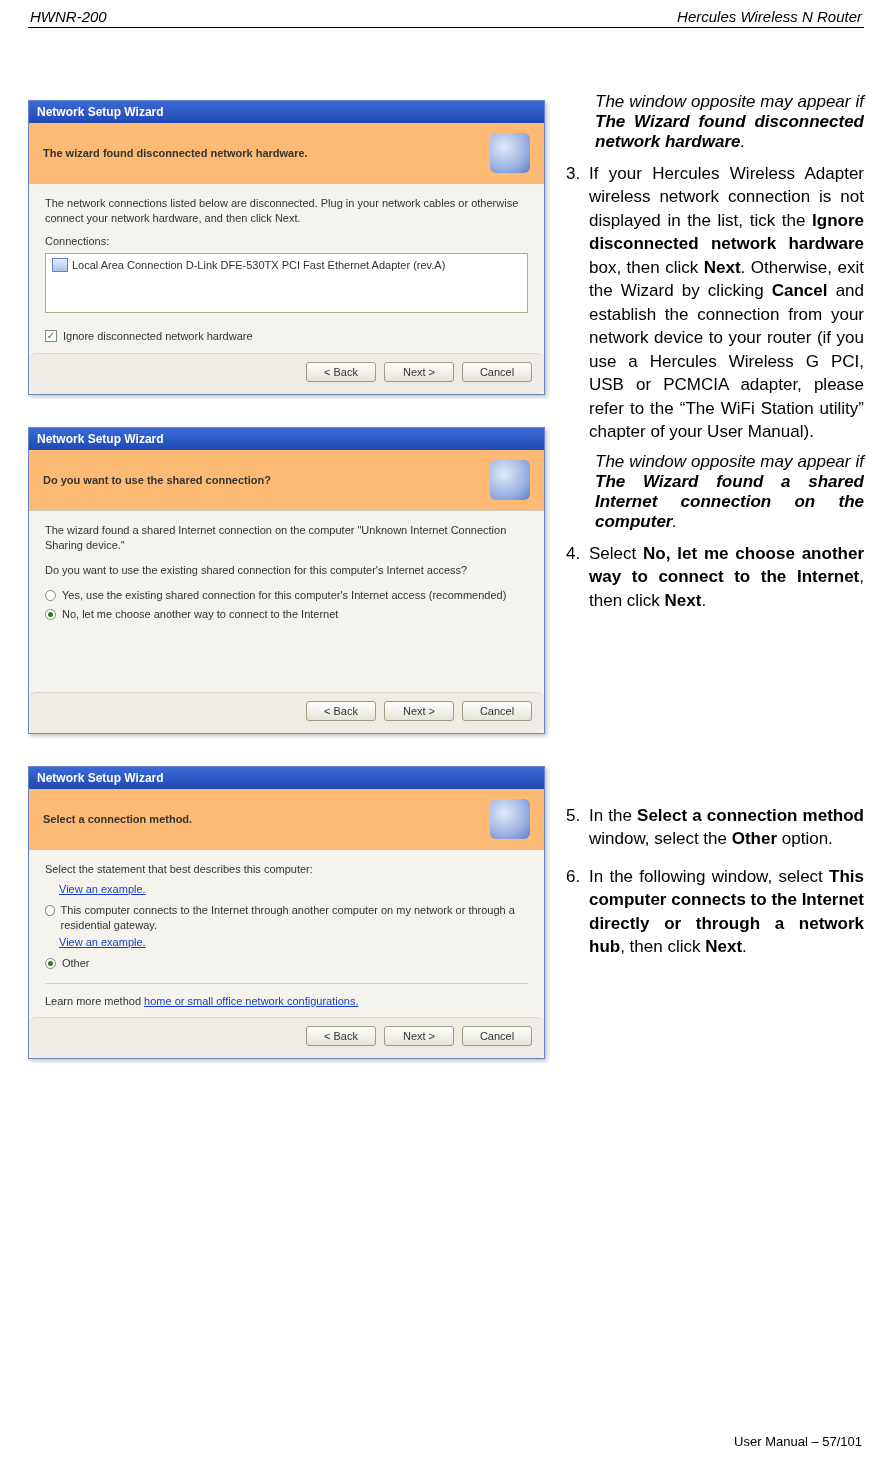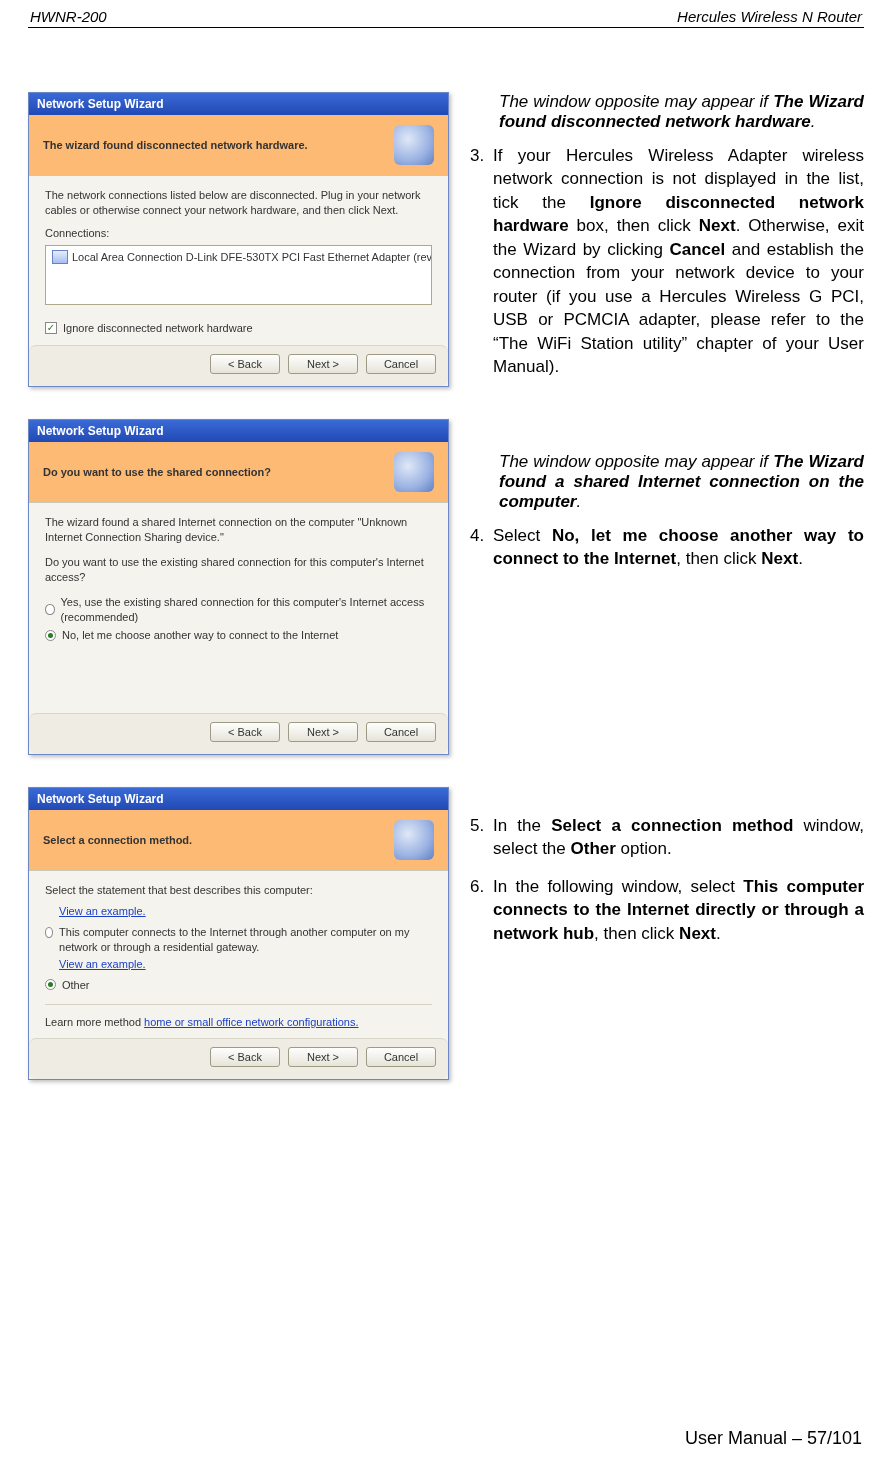--- a/index.html
+++ b/index.html
@@ -24,25 +24,26 @@
     padding: 0 2px 2px 2px;
     border-bottom: 1px solid #000;
   }
   .content {
     display: flex;
     gap: 18px;
     margin-top: 64px;
     align-items: flex-start;
   }
   .left-col {
-    width: 421px;
+    width: 517px;
     flex-shrink: 0;
     display: flex;
     flex-direction: column;
     gap: 32px;
+    margin-top: 8px;
   }
   .right-col {
     flex: 1;
     display: flex;
     flex-direction: column;
   }
   
   .wiz {
     border: 1px solid #6b88c4;
     background: #f4f3ee;
@@ -133,27 +134,27 @@
     cursor: pointer;
   }
   .indent { margin-left: 14px; }
   .sep-line { border-top: 1px solid #d6d3c3; margin: 10px 0; }
   
   .block { margin-bottom: 10px; margin-left: 32px; }
   .justify { text-align: justify; }
   .italic { font-style: italic; }
   .bi { font-style: italic; font-weight: bold; }
   .b { font-weight: bold; }
-  ol.step { list-style: decimal; padding-left: 22px; margin: 12px 0 0 0; }
+  ol.step { list-style: decimal; padding-left: 22px; margin: 2px 0 0 0; }
   ol.step > li { padding-left: 4px; text-align: justify; line-height: 1.38; }
   .footer {
     position: absolute;
     bottom: 26px;
     right: 30px;
-    font-size: 18px;
+    font-size: 13px;
   }
 </style>
 </head>
 <body>
 
 <div class="page">
   <div class="header">
     <span>HWNR-200</span>
     <span>Hercules Wireless N Router</span>
   </div>

